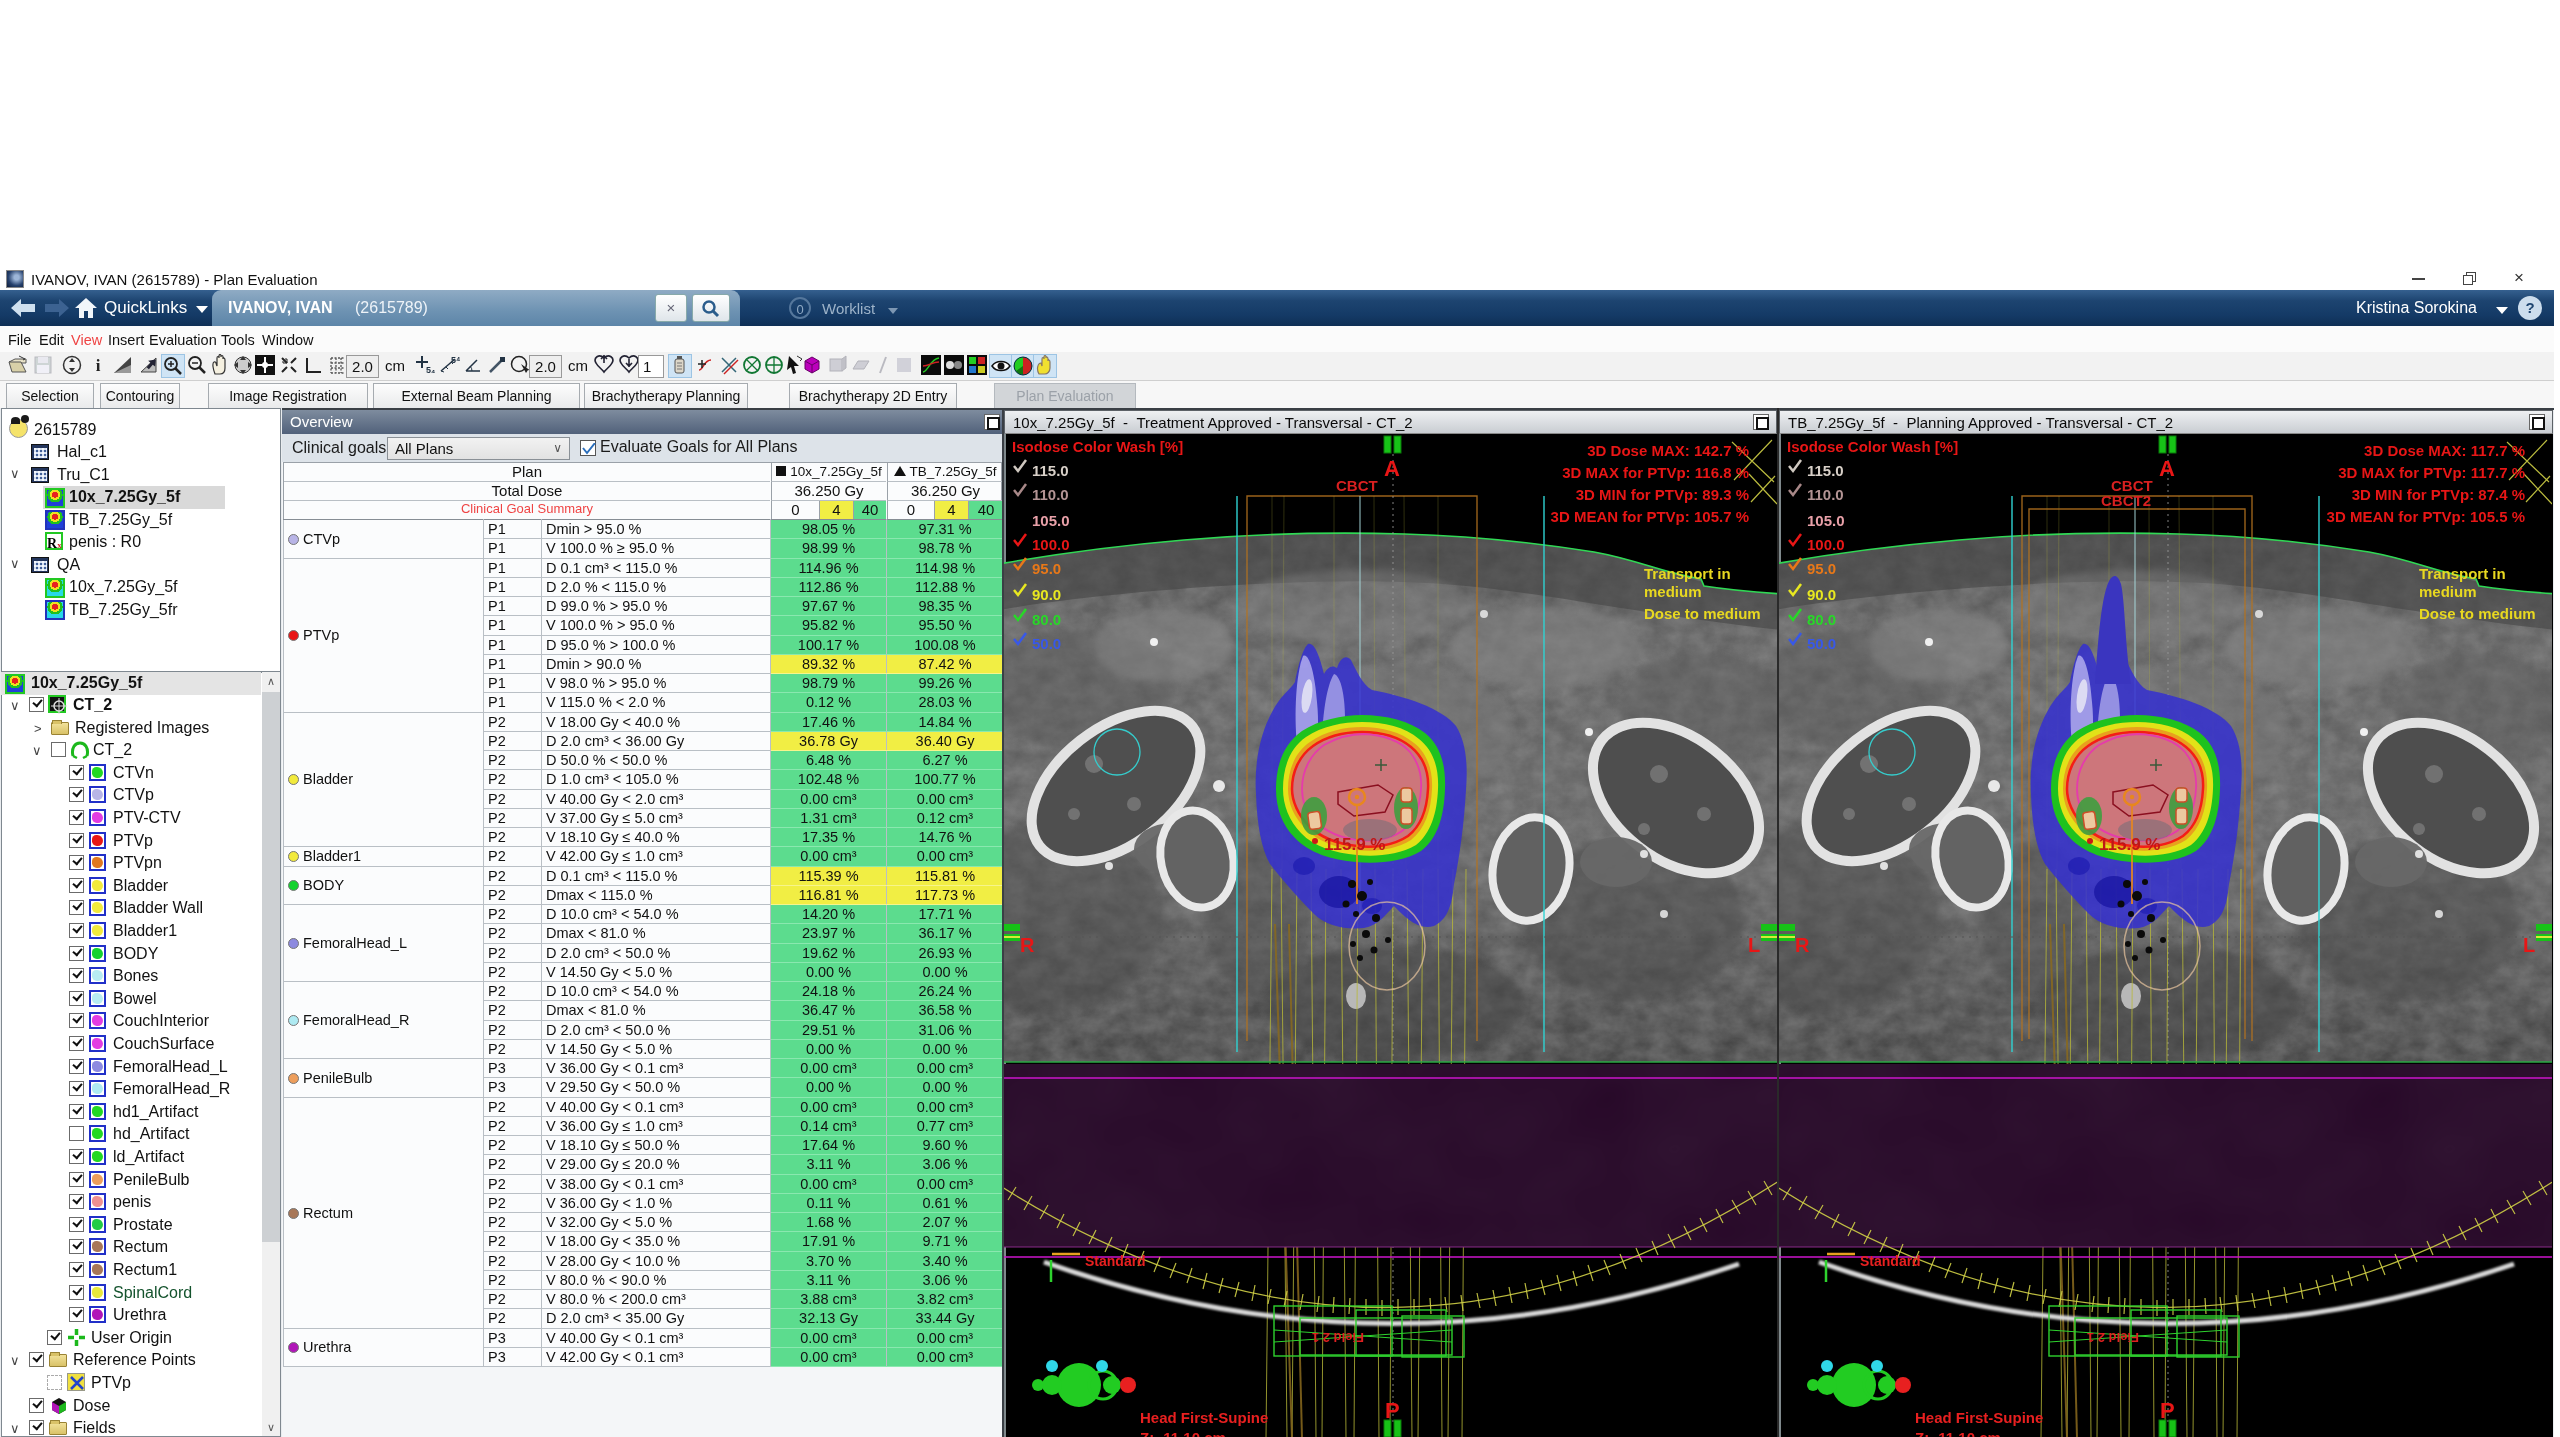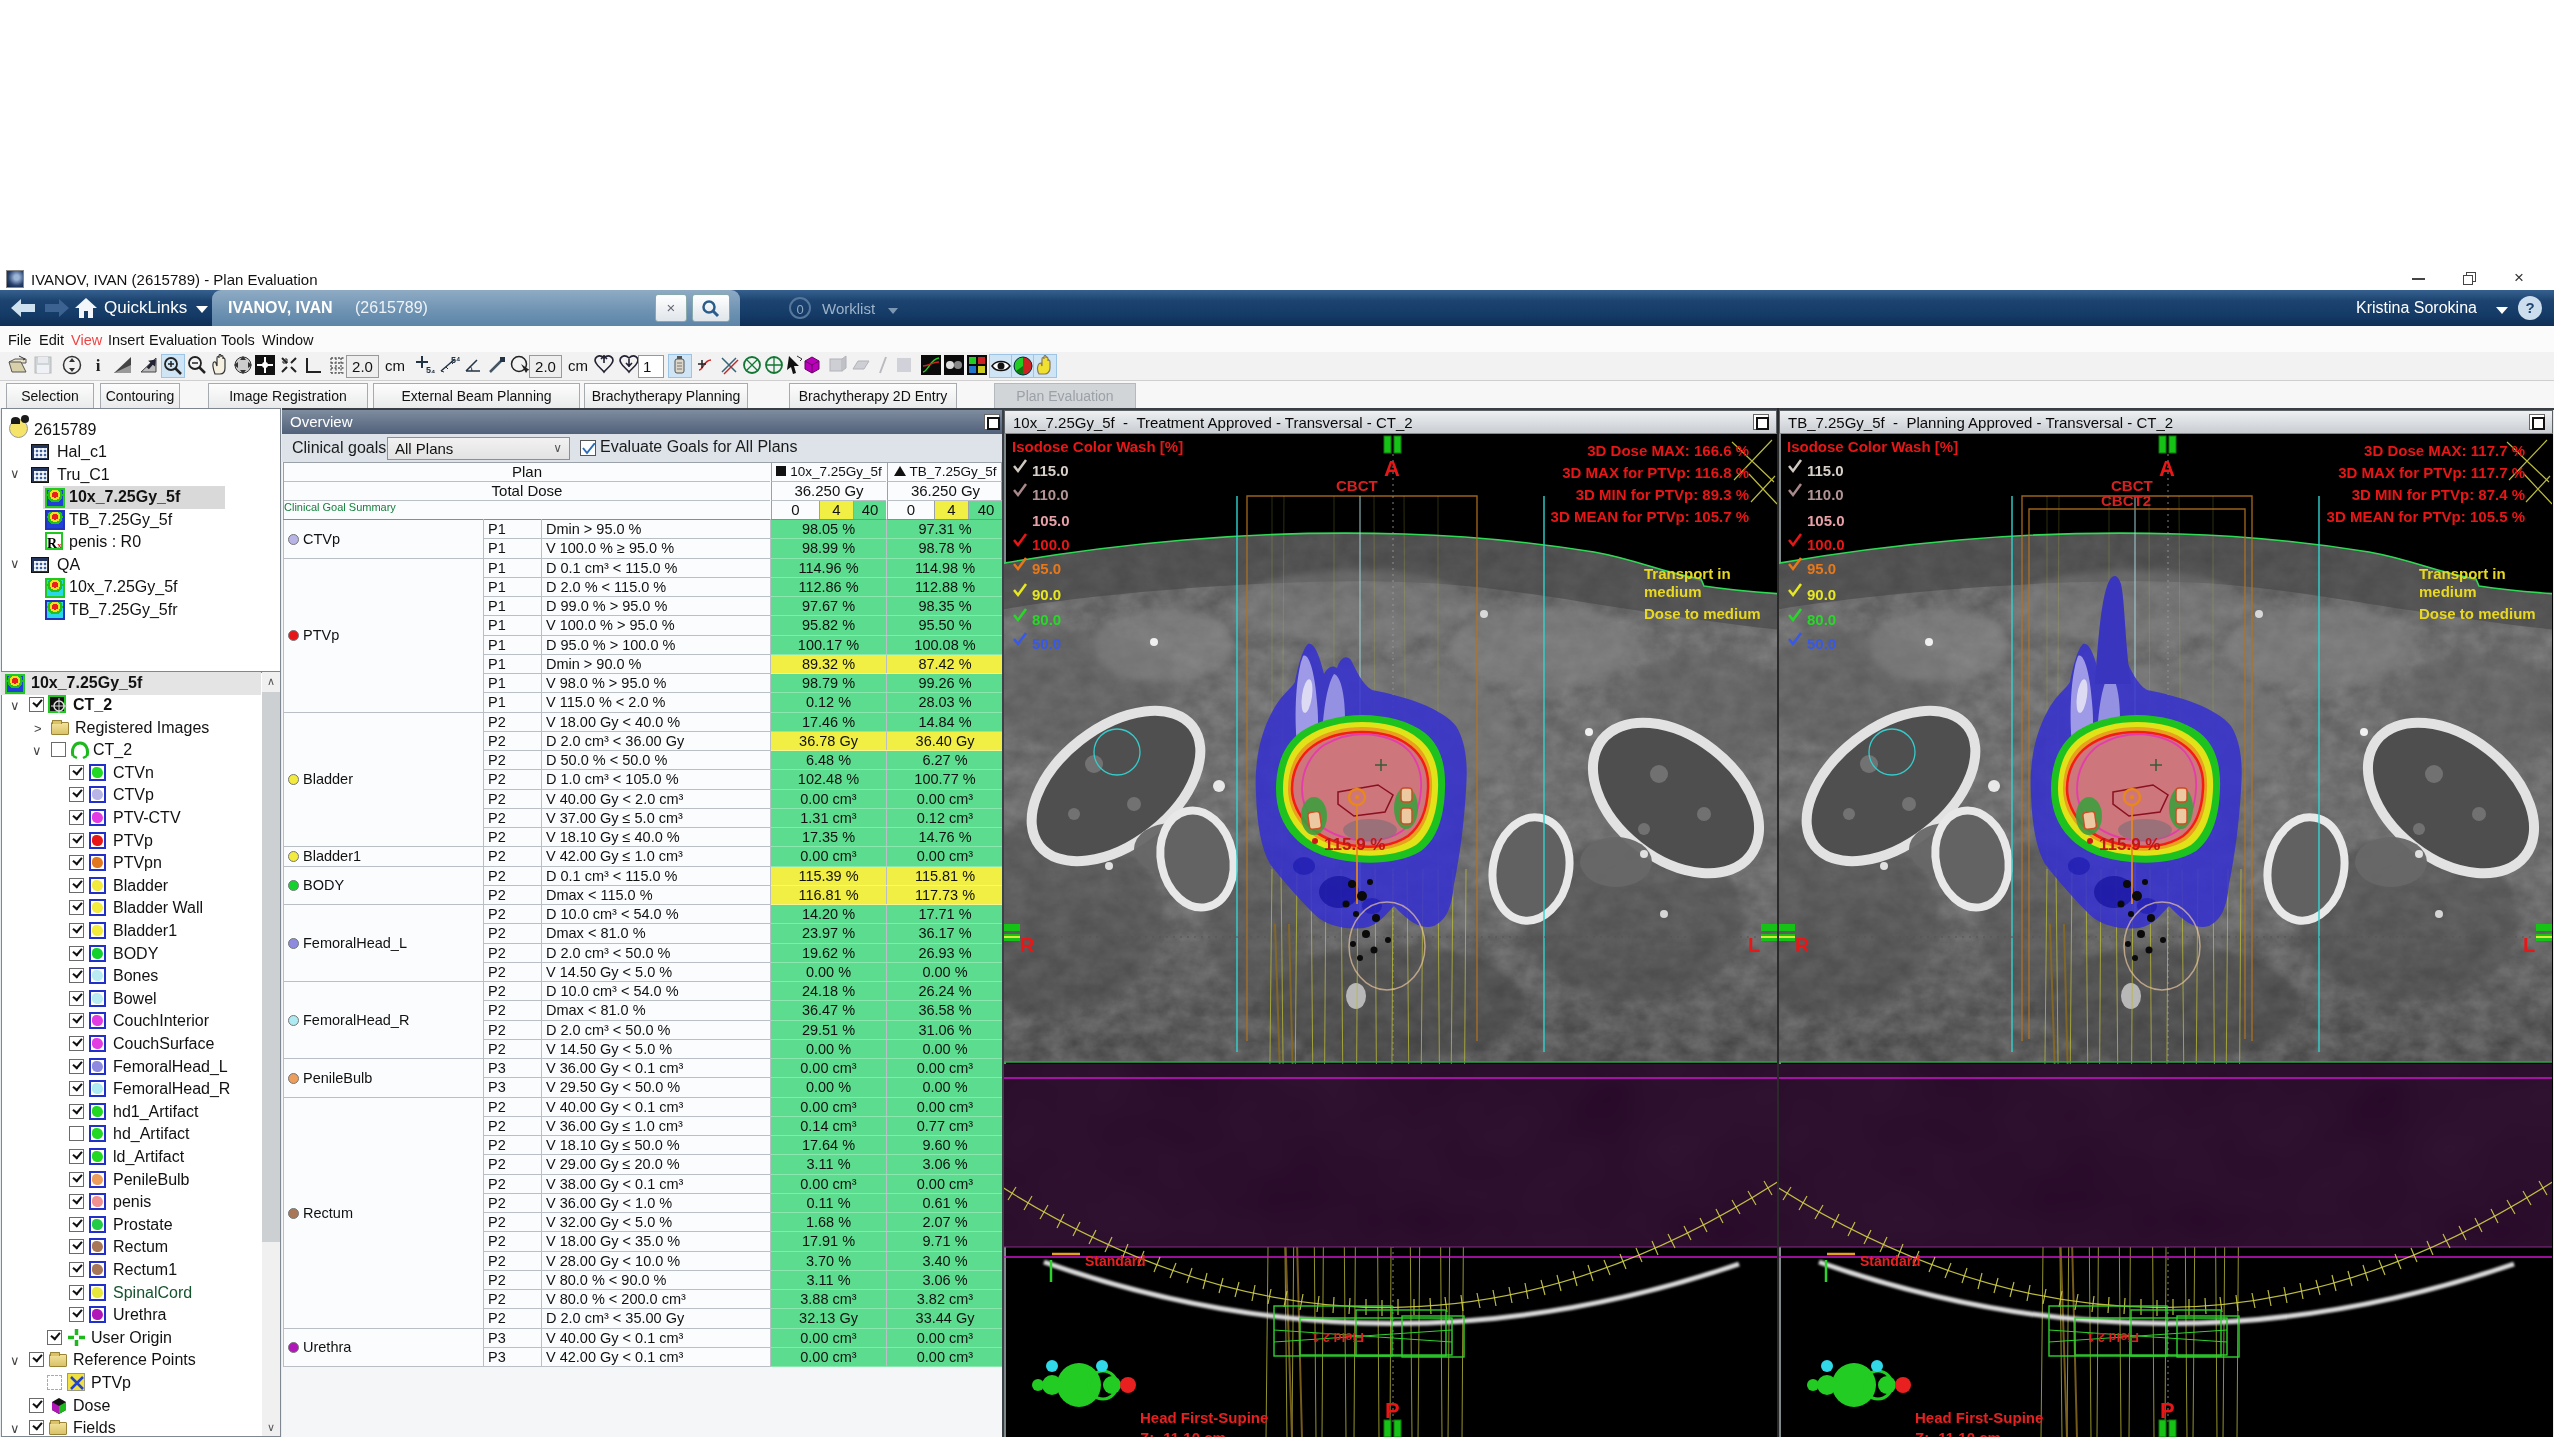--- a/index.html
+++ b/index.html
@@ -467,21 +467,21 @@
   </svg>
 <div class="abs" style="left:600px;top:438px;font-size:16px;color:#1a1a1a">Evaluate Goals for All Plans</div>
 <div class="abs" style="left:283px;top:462px;width:720px;height:904px;background:#fbfcfd">
 <div class="abs" style="left:0;top:0;width:719px;height:57px;border:1px solid #9aa1a8;border-bottom:none">
 <div class="abs" style="left:0;top:0;width:486px;height:19px;border-bottom:1px solid #b9bfc5;text-align:center;font-size:15px;color:#111">Plan</div>
 <div class="abs" style="left:487px;top:0;width:115px;height:19px;border-left:1px solid #9aa1a8;border-bottom:1px solid #b9bfc5;text-align:center;font-size:13.5px;line-height:18px;white-space:nowrap;color:#111"><span style="display:inline-block;width:10px;height:10px;background:#111;margin-right:4px"></span>10x_7.25Gy_5f</div>
 <div class="abs" style="left:603px;top:0;width:116px;height:19px;border-left:1px solid #9aa1a8;border-bottom:1px solid #b9bfc5;text-align:center;font-size:13.5px;line-height:18px;white-space:nowrap;color:#111"><span style="display:inline-block;width:0;height:0;border-left:6px solid transparent;border-right:6px solid transparent;border-bottom:10px solid #111;margin-right:3px"></span>TB_7.25Gy_5f</div>
 <div class="abs" style="left:0;top:19px;width:486px;height:19px;border-bottom:1px solid #b9bfc5;text-align:center;font-size:15px;color:#111">Total Dose</div>
 <div class="abs" style="left:487px;top:19px;width:115px;height:19px;border-left:1px solid #9aa1a8;border-bottom:1px solid #b9bfc5;text-align:center;font-size:15px;color:#111">36.250 Gy</div>
 <div class="abs" style="left:603px;top:19px;width:116px;height:19px;border-left:1px solid #9aa1a8;border-bottom:1px solid #b9bfc5;text-align:center;font-size:15px;color:#111">36.250 Gy</div>
-<div class="abs" style="left:0;top:38px;width:486px;height:19px;text-align:left;font-size:11px;color:#15803d">Clinical Goal Summary</div>
+<div class="abs" style="left:0;top:38px;width:486px;height:19px;text-align:center;font-size:13px;color:#ef4444">Clinical Goal Summary</div>
 <div class="abs" style="left:487px;top:38px;width:48px;height:19px;border-left:1px solid #9aa1a8;text-align:center;font-size:15px;color:#111">0</div>
 <div class="abs" style="left:535px;top:38px;width:34px;height:19px;border-left:1px solid #9aa1a8;background:#f1ee44;text-align:center;font-size:15px;color:#111">4</div>
 <div class="abs" style="left:569px;top:38px;width:33px;height:19px;border-left:1px solid #9aa1a8;background:#5cdc8e;text-align:center;font-size:15px;color:#111">40</div>
 <div class="abs" style="left:603px;top:38px;width:47px;height:19px;border-left:1px solid #9aa1a8;text-align:center;font-size:15px;color:#111">0</div>
 <div class="abs" style="left:650px;top:38px;width:34px;height:19px;border-left:1px solid #9aa1a8;background:#f1ee44;text-align:center;font-size:15px;color:#111">4</div>
 <div class="abs" style="left:684px;top:38px;width:35px;height:19px;border-left:1px solid #9aa1a8;background:#5cdc8e;text-align:center;font-size:15px;color:#111">40</div>
 </div>
 <table class="cg abs" style="left:0;top:57px;width:720px">
 <colgroup>
         <col style="width:200px">
@@ -989,21 +989,21 @@
   </svg>
 <div class="abs" style="left:282px;top:408px;width:2272px;height:2px;background:#3a3f45"></div>
 <div class="abs" style="left:1777px;top:408px;width:2px;height:1029px;background:#2a2a2a"></div>
 <div class="abs" style="left:1002px;top:408px;width:2px;height:1029px;background:#3a3f45"></div>
 <div class="vpt" style="left:1004px;top:410px;width:773px;padding-left:8px">10x_7.25Gy_5f&nbsp;&nbsp;-&nbsp;&nbsp;Treatment Approved - Transversal - CT_2</div>
 <div class="maxb" style="left:1753px;top:414px"></div>
 <div class="abs" style="left:1004px;top:434px;width:773px;height:1003px;background:#000;overflow:hidden">
 <svg width="773" height="1004" style="position:absolute;left:0;top:0">
       <use href="#ctscene"></use>
     </svg>
-<div class="rtx" style="right:28px;top:8px;right:28px">3D Dose MAX: 166.6 %</div>
+<div class="rtx" style="right:28px;top:8px;right:28px">3D Dose MAX: 142.7 %</div>
 <div class="rtx" style="right:28px;top:30px;right:28px">3D MAX for PTVp: 116.8 %</div>
 <div class="rtx" style="right:28px;top:52px;right:28px">3D MIN for PTVp: 89.3 %</div>
 <div class="rtx" style="right:28px;top:74px;right:28px">3D MEAN for PTVp: 105.7 %</div>
 </div>
 <div class="vpt" style="left:1779px;top:410px;width:774px;padding-left:8px">TB_7.25Gy_5f&nbsp;&nbsp;-&nbsp;&nbsp;Planning Approved - Transversal - CT_2</div>
 <div class="maxb" style="left:2529px;top:414px"></div>
 <div class="abs" style="left:1779px;top:434px;width:774px;height:1003px;background:#000;overflow:hidden">
 <svg width="773" height="1004" style="position:absolute;left:0;top:0">
       <use href="#ctscene"></use>
       <path d="M250 605 V75 H466 V605" fill="none" stroke="#b5731f" stroke-width="1.4" opacity=".85"></path>

